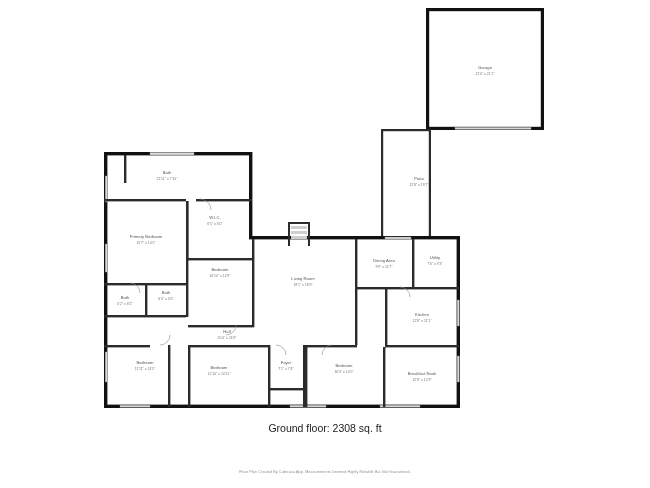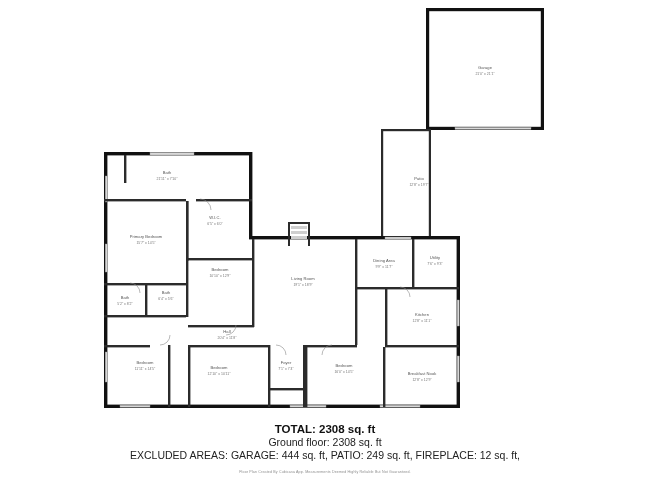--- a/index.html
+++ b/index.html
@@ -194,18 +194,16 @@
     <text class="room-label room-dim" x="286" y="369.5">7'1" x 7'4"</text>
   </g>
   <g>
     <text class="room-label room-name" x="344" y="367">Bedroom</text>
     <text class="room-label room-dim" x="344" y="372.5">16'0" x 14'5"</text>
   </g>
 
 </svg>
 
 <div class="summary">
-  <div class="sum-total">TOTAL: 2308 sq. ft</div>
   <div class="sum-line">Ground floor: 2308 sq. ft</div>
-  <div class="sum-excl">EXCLUDED AREAS: GARAGE: 444 sq. ft, PATIO: 249 sq. ft, FIREPLACE: 12 sq. ft,</div>
 </div>
 
 <div class="disclaimer">Floor Plan Created By Cubicasa App. Measurements Deemed Highly Reliable But Not Guaranteed.</div>
 
 </body></html>

